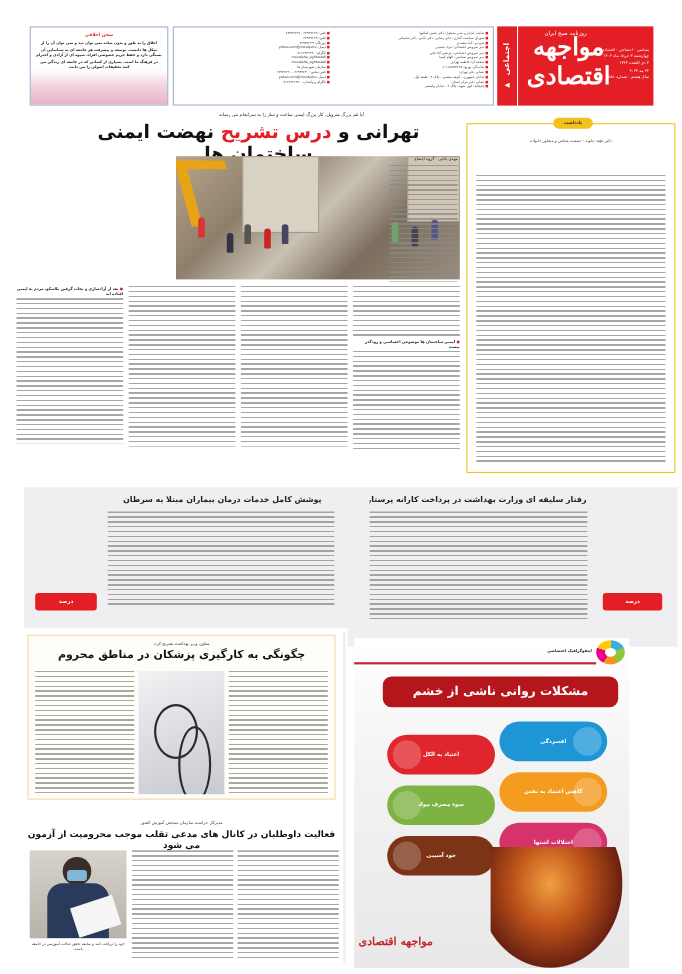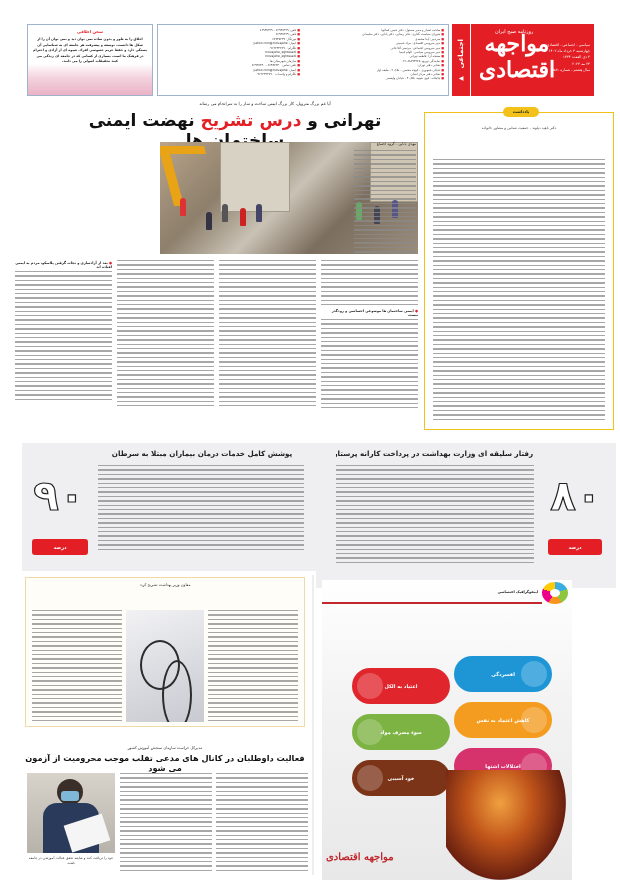--- a/index.html
+++ b/index.html
@@ -181,36 +181,35 @@
 
 <div id="note-box" class="abs">
   <div id="note-badge">یادداشت</div>
   <div id="note-author">دکتر ناهید دیلوند - جمعیت شناس و مشاور خانواده</div>
   <div id="note-body" class="lines"></div>
 </div>
 
 <div id="stat80" class="abs stat-box">
   <div class="stat-title" style="left:6px;top:6px;width:214px;">رفتار سلیقه ای وزارت بهداشت در پرداخت کارانه پرستاران</div>
   <div class="stat-text lines" style="left:6px;top:22px;width:212px;height:98px;"></div>
-  <div class="stat-num" style="left:226px;top:28px;width:68px;">۸۰</div>
   <div class="stat-unit" style="left:232px;top:96px;width:54px;">درصد</div>
 </div>
 
 <div id="stat90" class="abs stat-box">
   <div class="stat-title" style="left:76px;top:6px;width:208px;">پوشش کامل خدمات درمان بیماران مبتلا به سرطان</div>
   <div class="stat-text lines" style="left:76px;top:22px;width:206px;height:86px;"></div>
   <div class="stat-num" style="left:208px;top:28px;width:0;"></div>
-  <div class="stat-num" style="left:0;top:28px;width:74px;">۹۰</div>
   <div class="stat-unit" style="left:10px;top:96px;width:56px;">درصد</div>
 </div>
 
 <div id="info" class="abs">
   <div id="info-logo"></div>
   <div id="info-tag">اینفوگرافیک اختصاصی</div>
   <div id="info-rule"></div>
+  <div id="info-title">مشکلات روانی ناشی از خشم</div>
   <div class="bubble r" style="left:132px;top:76px;width:98px;background:#1e96d6;">
       <span class="dot"></span>
       <span>افسردگی</span>
     </div>
   <div class="bubble l" style="left:30px;top:88px;width:98px;background:#e0262c;">
       <span class="dot"></span>
       <span>اعتیاد به الکل</span>
     </div>
   <div class="bubble r" style="left:132px;top:122px;width:98px;background:#f39c1f;">
       <span class="dot"></span>
@@ -229,20 +228,21 @@
       <span>خود آسیبی</span>
     </div>
   <div id="head-silhouette"></div>
   <div id="info-brand">مواجهه اقتصادی</div>
 </div>
 
 <div id="right-rail" class="abs"></div>
 
 <div id="doc-box" class="abs">
   <div id="doc-kicker">معاون وزیر بهداشت تشریح کرد:</div>
+  <div id="doc-title">چگونگی به کارگیری پزشکان در مناطق محروم</div>
   <div id="doc-photo">
     <div class="steth" style="left:14px;top:30px;width:40px;height:50px;"></div>
     <div class="steth" style="left:36px;top:50px;width:30px;height:70px;"></div>
   </div>
   <div id="doc-col-r" class="lines"></div>
   <div id="doc-col-l" class="lines"></div>
 </div>
 
 <div id="exam-kicker" class="abs">مدیرکل حراست سازمان سنجش آموزش کشور</div>
 <div id="exam-title" class="abs">فعالیت داوطلبان در کانال های مدعی تقلب موجب محرومیت از آزمون می شود</div>

